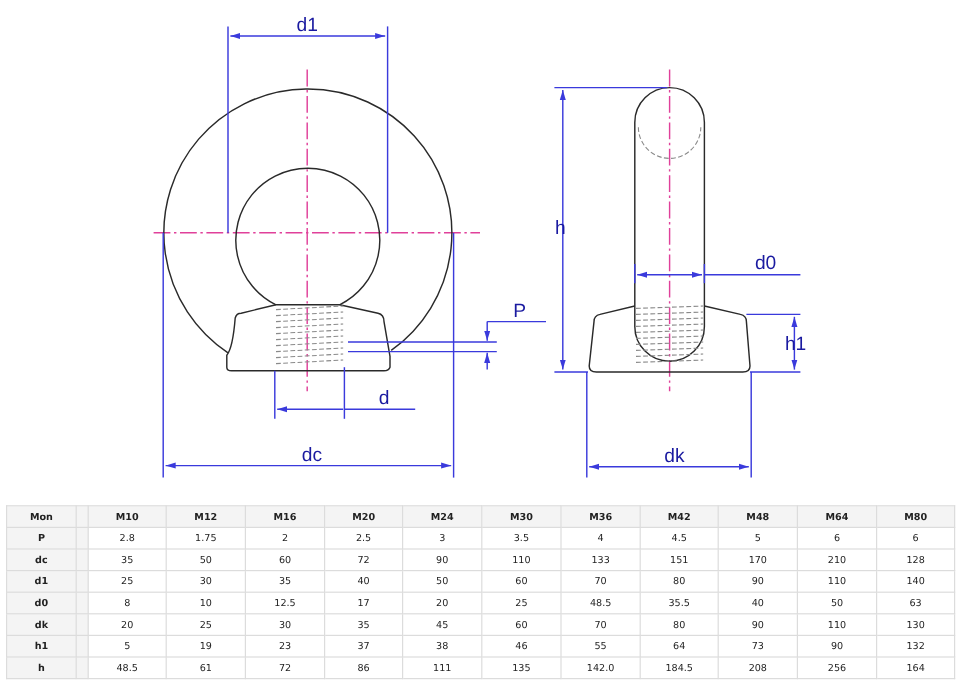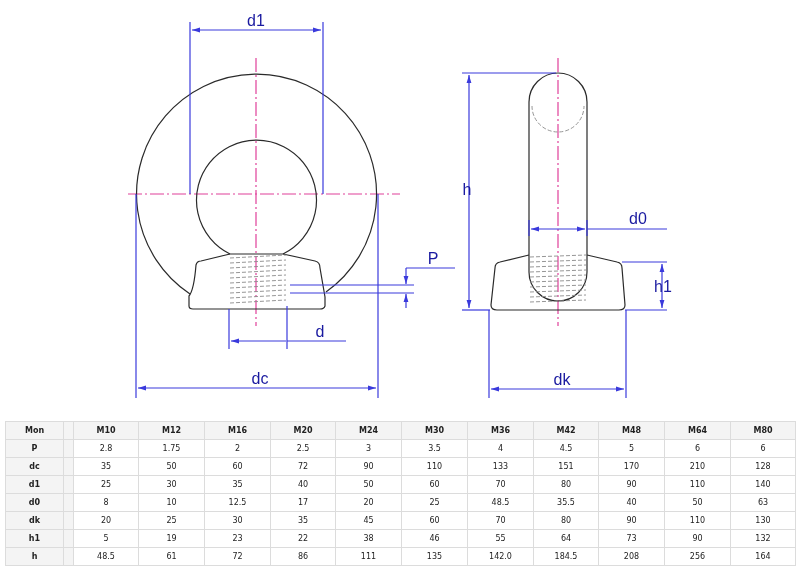--- a/index.html
+++ b/index.html
@@ -233,21 +233,21 @@
         <td>90</td>
         <td>110</td>
         <td>130</td>
       </tr>
       <tr>
         <td class="rowhead">h1</td>
         <td class="gap"></td>
         <td>5</td>
         <td>19</td>
         <td>23</td>
-        <td>22</td>
+        <td>37</td>
         <td>38</td>
         <td>46</td>
         <td>55</td>
         <td>64</td>
         <td>73</td>
         <td>90</td>
         <td>132</td>
       </tr>
       <tr>
         <td class="rowhead">h</td>

